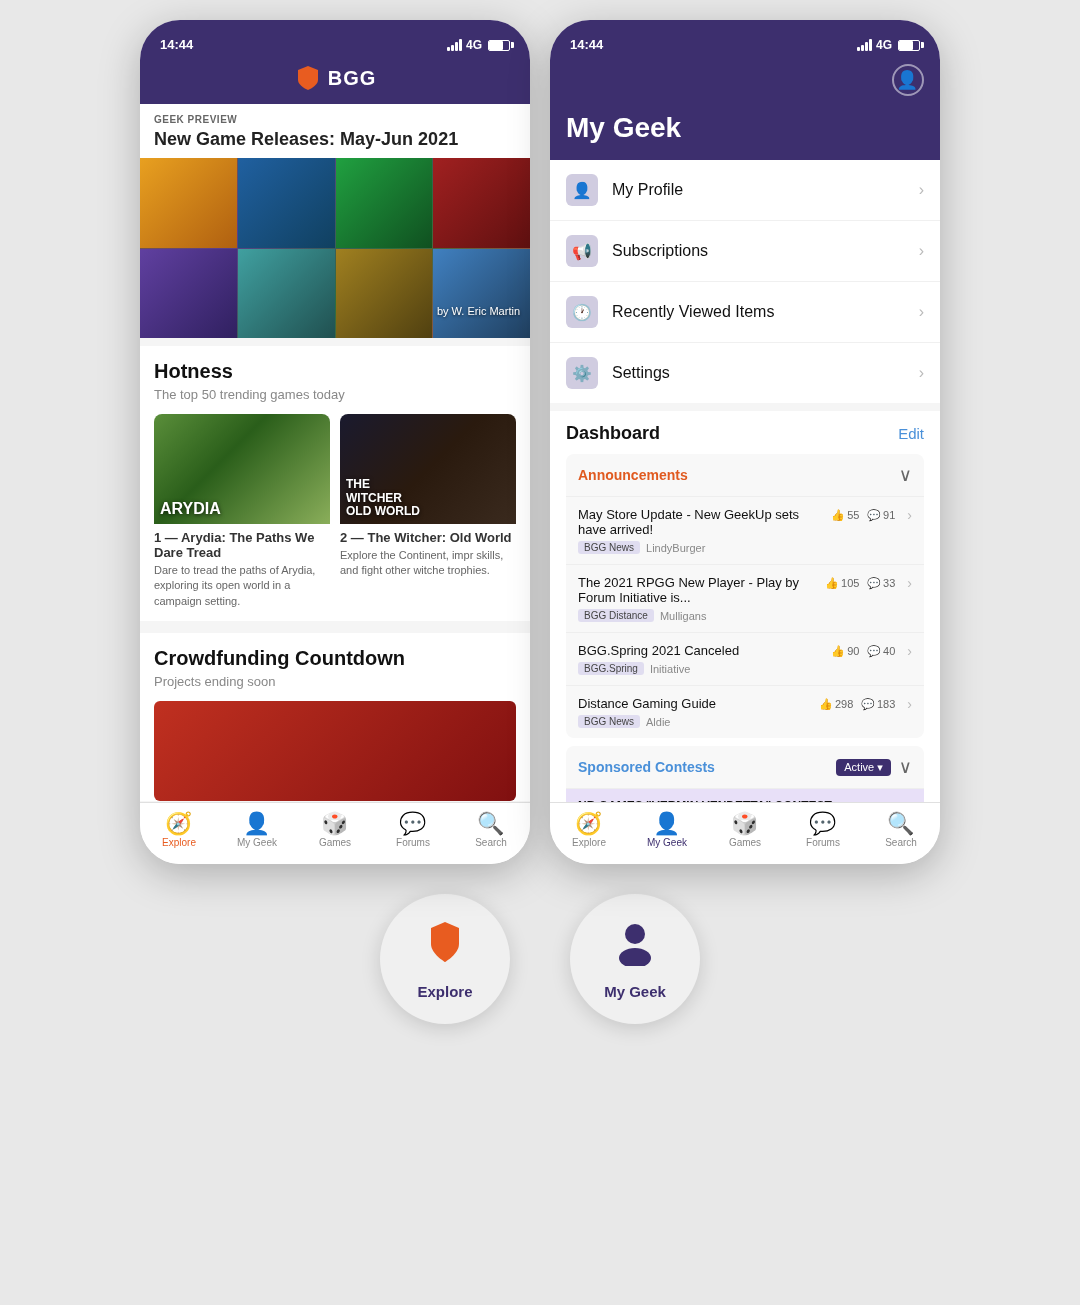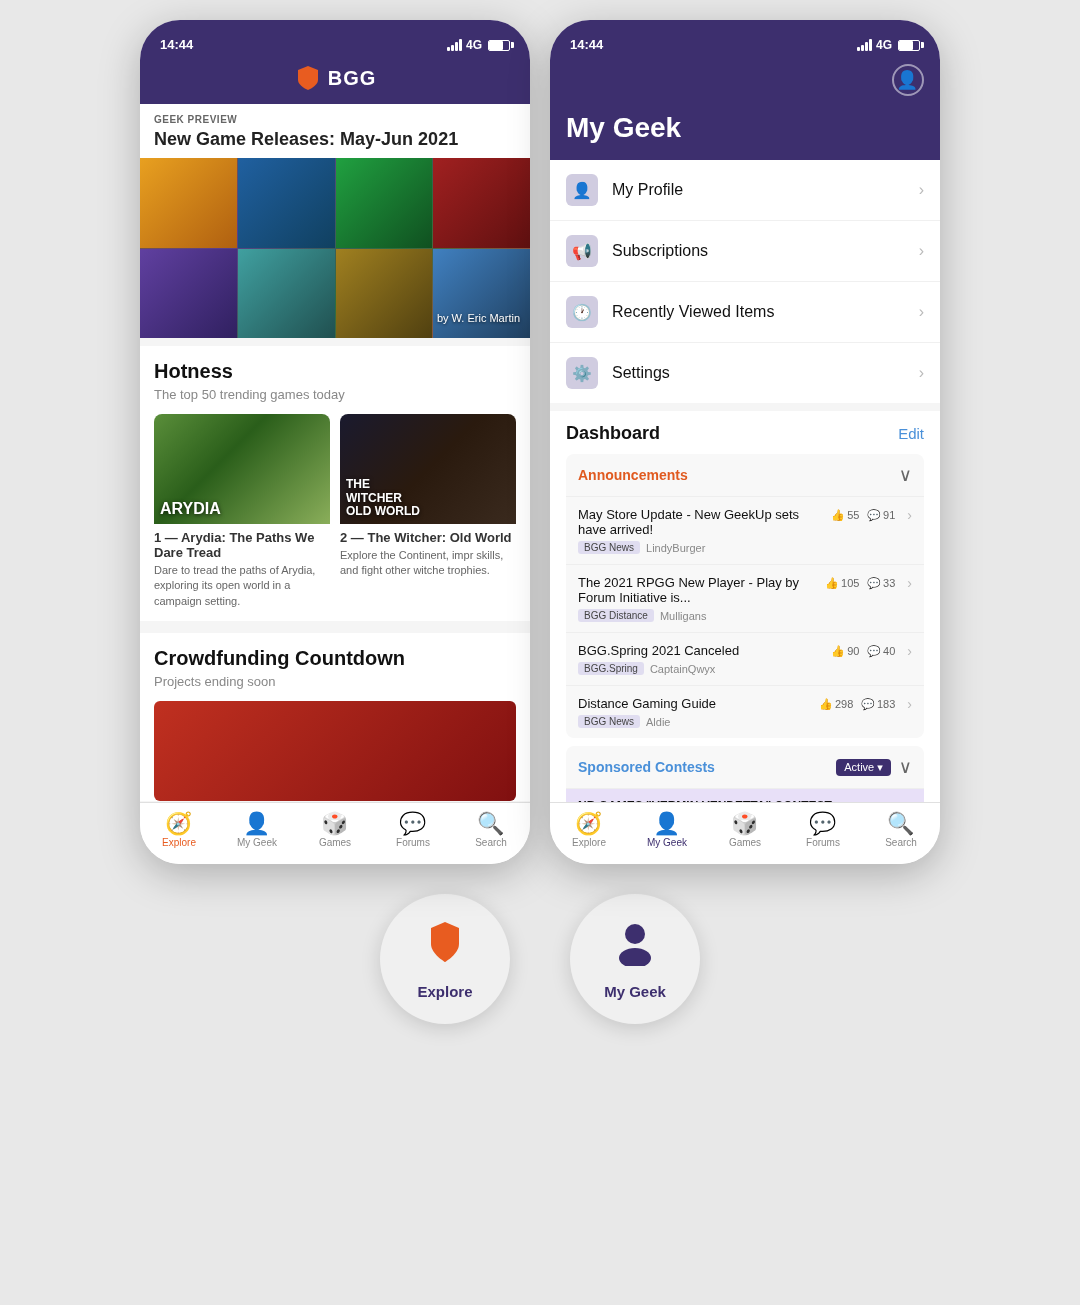--- a/index.html
+++ b/index.html
@@ -149,21 +149,21 @@
     .img-cell:nth-child(1) { background: linear-gradient(135deg, #e8a020, #b06010); }
     .img-cell:nth-child(2) { background: linear-gradient(135deg, #2060a0, #104060); }
     .img-cell:nth-child(3) { background: linear-gradient(135deg, #20a040, #105020); }
     .img-cell:nth-child(4) { background: linear-gradient(135deg, #a02020, #601010); }
     .img-cell:nth-child(5) { background: linear-gradient(135deg, #6040a0, #302060); }
     .img-cell:nth-child(6) { background: linear-gradient(135deg, #40a0a0, #205050); }
     .img-cell:nth-child(7) { background: linear-gradient(135deg, #a08020, #504010); }
     .img-cell:nth-child(8) { background: linear-gradient(135deg, #4080c0, #204060); }
     .article-byline {
       position: absolute;
-      bottom: 14px;
+      bottom: 21px;
       right: 10px;
       color: #fff;
       font-size: 11px;
       text-shadow: 0 1px 3px rgba(0,0,0,0.7);
     }
     .section-card {
       background: #fff;
       padding: 14px 14px 0;
       margin-bottom: 8px;
     }
@@ -688,21 +688,21 @@
               <span class="ann-stat">💬 <span>33</span></span>
               <span class="ann-chevron">›</span>
             </div>
           </div>
 
           <div class="announcement-item">
             <div class="ann-content">
               <div class="ann-title">BGG.Spring 2021 Canceled</div>
               <div class="ann-meta">
                 <span class="ann-tag">BGG.Spring</span>
-                <span class="ann-author">CaptainQwyx</span>
+                <span class="ann-author">Initiative</span>
               </div>
             </div>
             <div class="ann-stats">
               <span class="ann-stat">👍 <span>90</span></span>
               <span class="ann-stat">💬 <span>40</span></span>
               <span class="ann-chevron">›</span>
             </div>
           </div>
 
           <div class="announcement-item">

